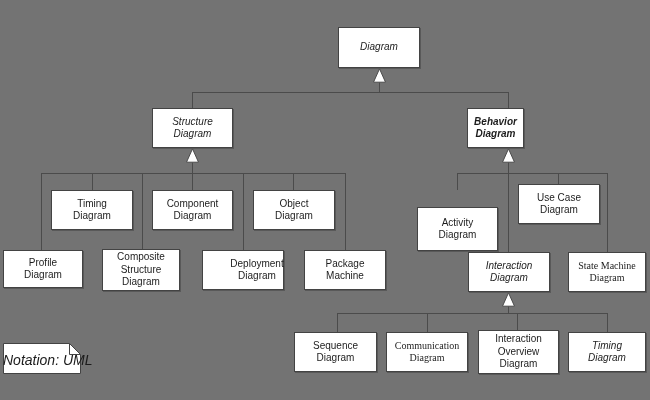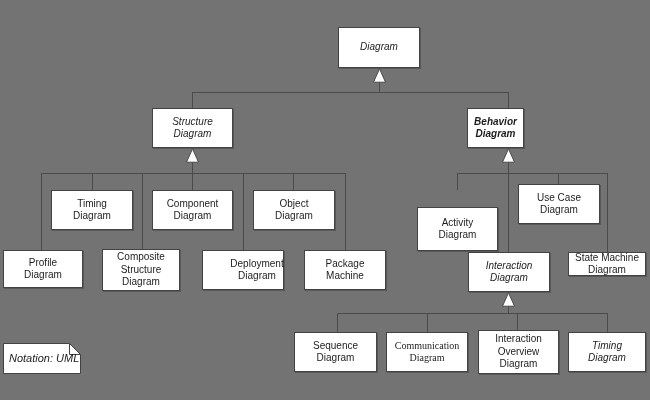--- a/index.html
+++ b/index.html
@@ -16,22 +16,22 @@
     box-shadow:1px 1px 0 rgba(0,0,0,0.22);
   }
   .abstract { font-style:italic; }
   .hline, .vline { position:absolute; background:#4b4b4b; z-index:1; }
   .hline { height:1px; }
   .vline { width:1px; }
   .tri { position:absolute; z-index:3; }
   .note { position:absolute; z-index:2; }
   .note svg { position:absolute; top:0; left:0; }
   .note-text {
-    position:absolute; left:6px; top:9px;
-    font-size:11px; font-style:italic; color:#1c1c1c; white-space:nowrap;
+    position:absolute; left:0; top:9px;
+    font-size:14px; font-style:italic; color:#1c1c1c; white-space:nowrap;
   }
 </style>
 </head>
 <body>
 
 <div id="canvas">
 
   <div class="vline" style="left:379px; top:82px; height:11px;"></div>
   <div class="hline" style="left:192px; top:92px; width:317px;"></div>
   <div class="vline" style="left:192px; top:92px; height:16px;"></div>
@@ -98,21 +98,21 @@
   <div class="box" style="left:304px; top:250px; width:82px; height:40px;">Package
 Machine</div>
 
   <div class="box" style="left:417px; top:207px; width:81px; height:44px;">Activity
 Diagram</div>
   <div class="box" style="left:518px; top:184px; width:82px; height:40px;">Use Case
 Diagram</div>
 
   <div class="box abstract" style="left:468px; top:252px; width:82px; height:40px;">Interaction
 Diagram</div>
-  <div class="box" style="left:568px; top:252px; width:78px; height:24px;">State Machine
+  <div class="box" style="left:568px; top:252px; width:78px; height:40px;font-family:Liberation Serif, serif;">State Machine
 Diagram</div>
 
   <div class="box" style="left:294px; top:332px; width:83px; height:40px;">Sequence
 Diagram</div>
   <div class="box" style="left:386px; top:332px; width:82px; height:40px;font-family:Liberation Serif, serif;">Communication
 Diagram</div>
   <div class="box" style="left:478px; top:330px; width:81px; height:44px;">Interaction
 Overview
 Diagram</div>
   <div class="box" style="left:568px; top:332px; width:78px; height:40px;font-style:italic;">Timing

